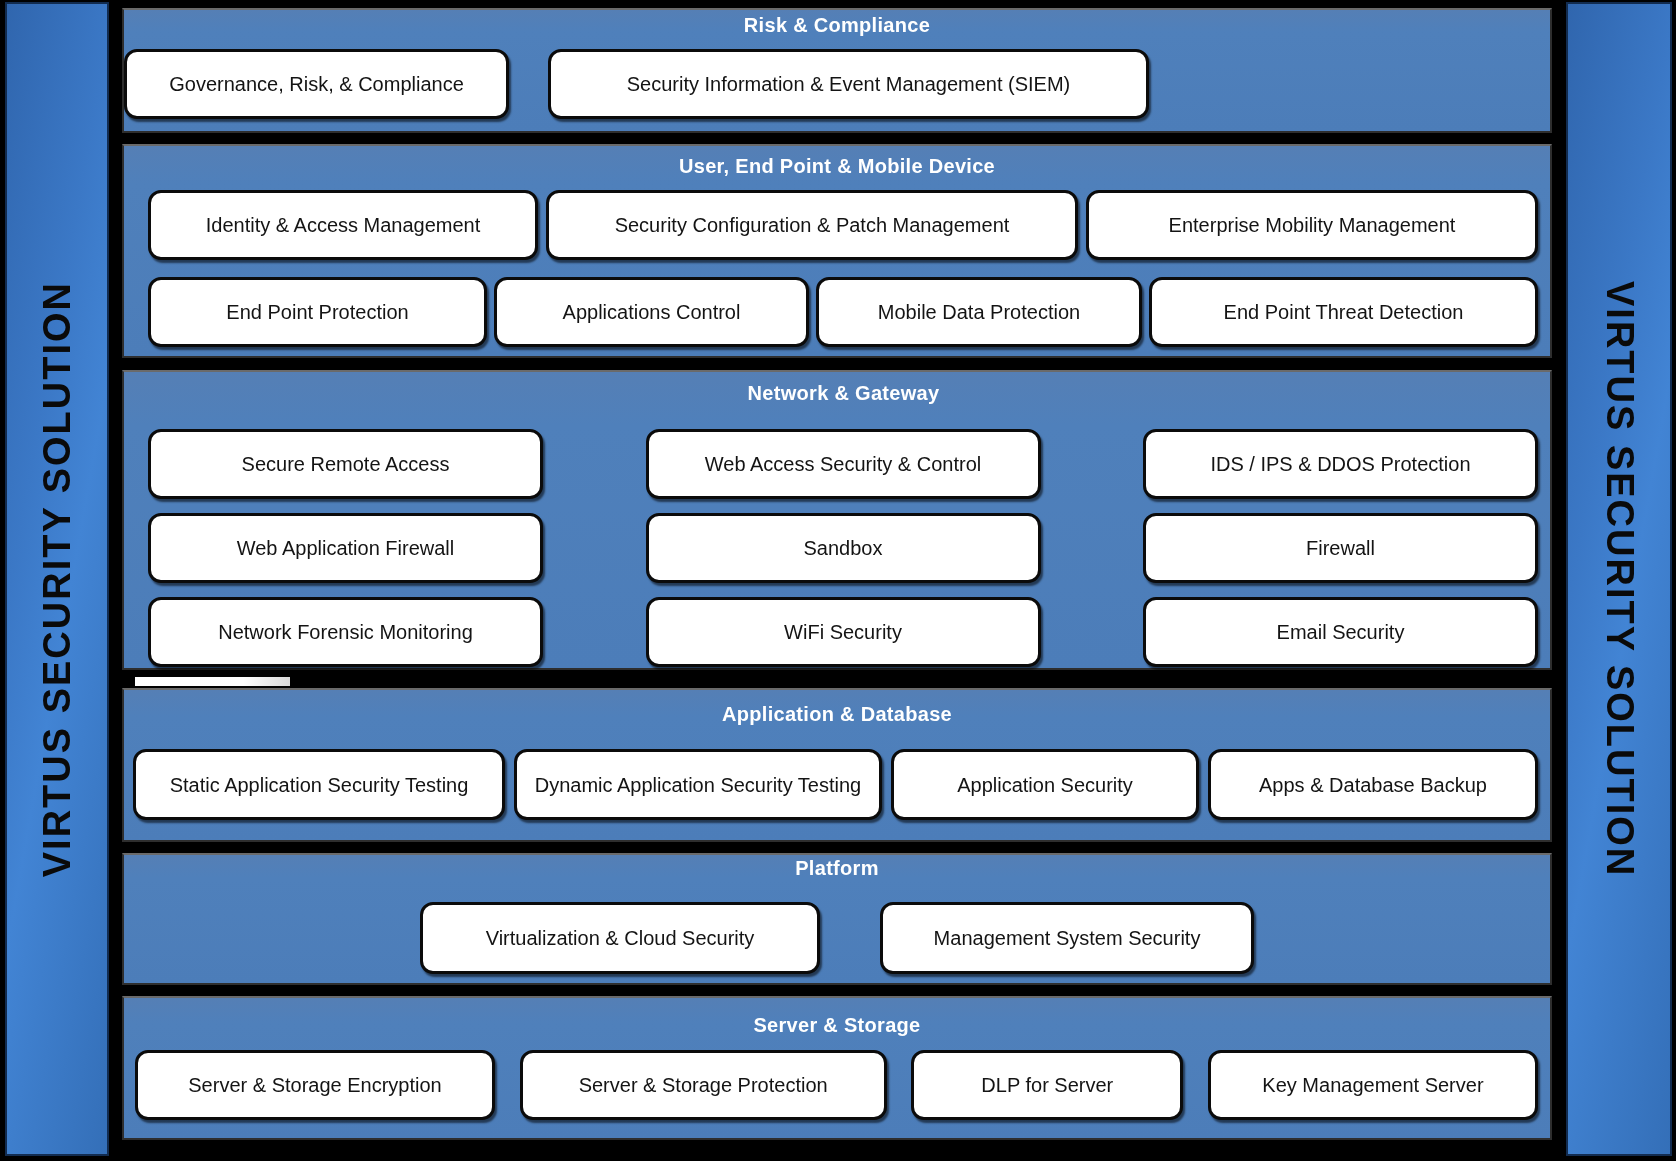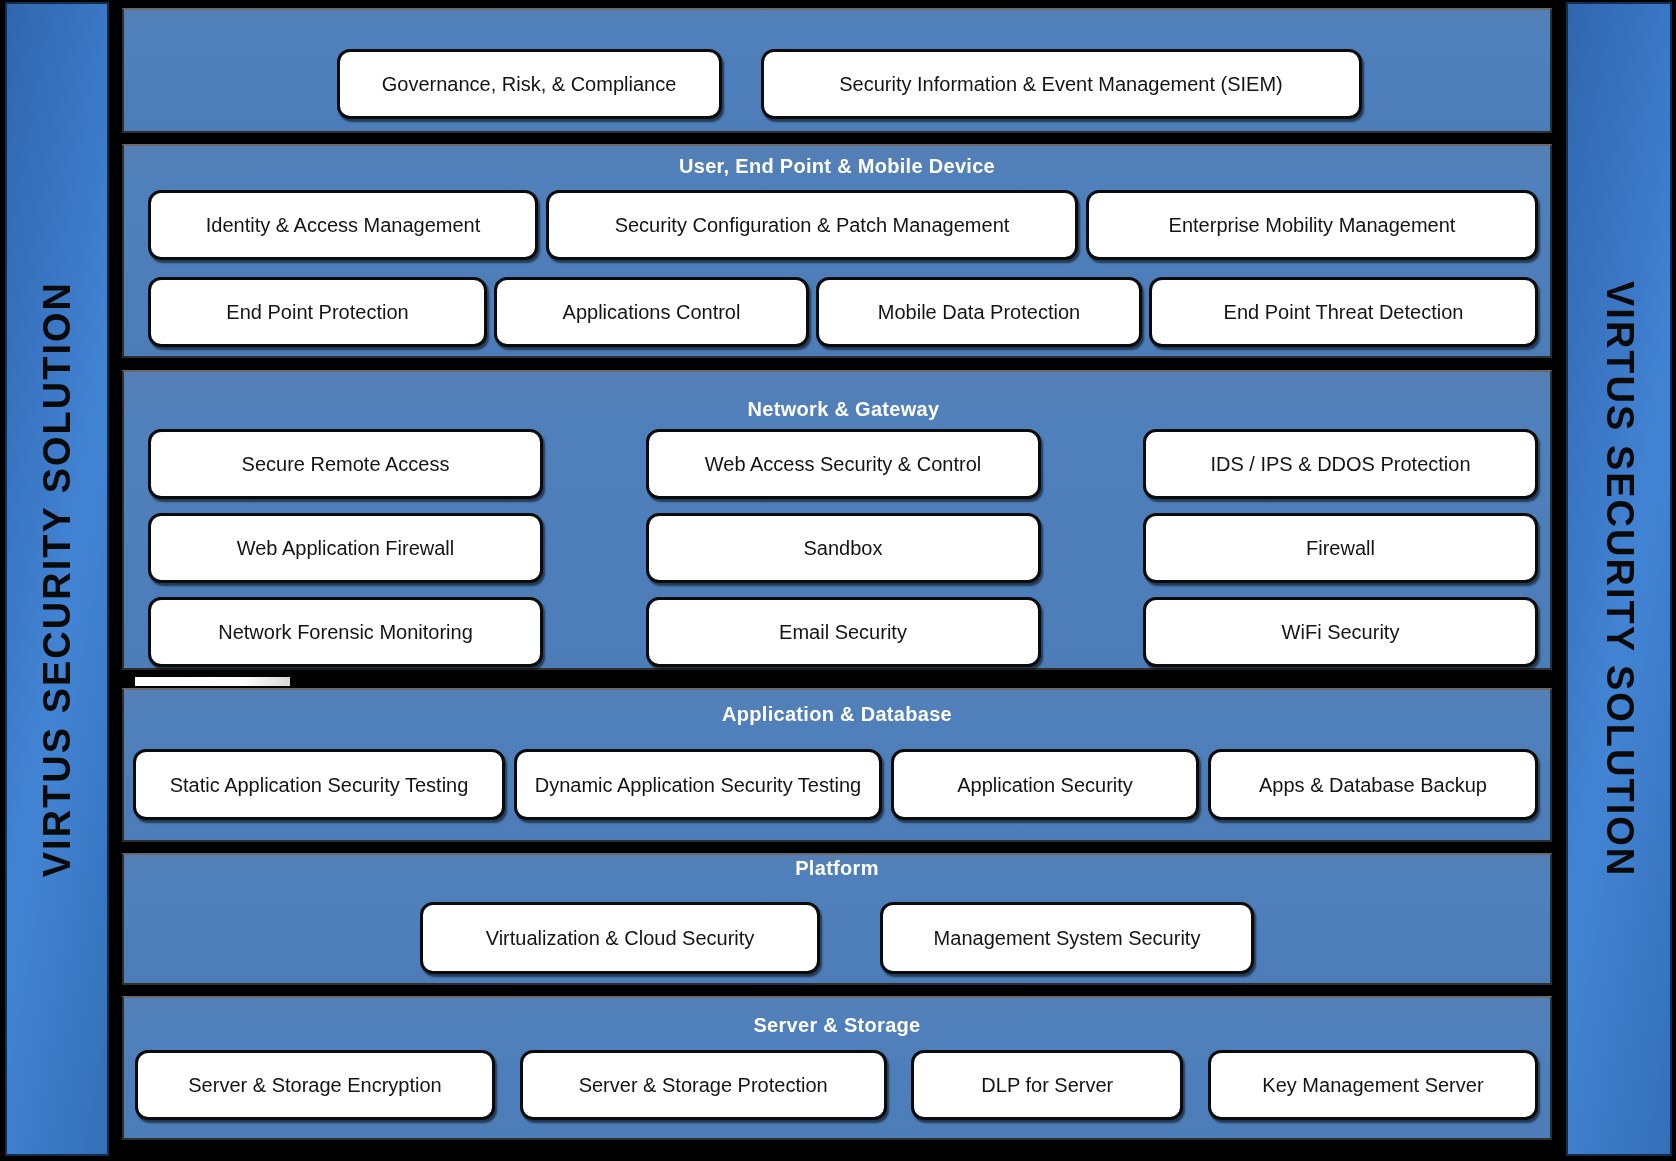--- a/index.html
+++ b/index.html
@@ -72,41 +72,41 @@
     line-height:1.2;
     display:flex;
     align-items:center;
     justify-content:center;
     text-align:center;
     padding:2px 10px;
   }
   
   #b0{top:8px;height:125px;}
   #b0 .band-title{padding-top:4px;}
-  #b0 .r0{top:39px;left:0;right:0;justify-content:center;gap:39px;margin-left:24px;}
+  #b0 .r0{top:39px;left:0;right:0;gap:39px;}
   #b0 .box{height:70px;}
   #b0 .r0 .box:nth-child(1){width:385px;}
   #b0 .r0 .box:nth-child(2){width:601px;}
   
   #b1{top:144px;height:214px;}
   #b1 .band-title{padding-top:9px;}
   #b1 .row{left:24px;right:12px;justify-content:space-between;}
   #b1 .box{height:70px;}
   #b1 .r0{top:44px;}
   #b1 .r0 .box:nth-child(1){width:390px;}
   #b1 .r0 .box:nth-child(2){width:532px;}
   #b1 .r0 .box:nth-child(3){width:452px;}
   #b1 .r1{top:131px;}
   #b1 .r1 .box:nth-child(1){width:339px;}
   #b1 .r1 .box:nth-child(2){width:315px;}
   #b1 .r1 .box:nth-child(3){width:326px;}
   #b1 .r1 .box:nth-child(4){width:389px;}
   
   #b2{top:370px;height:300px;}
-  #b2 .band-title{padding-top:26px;margin-left:13px;}
+  #b2 .band-title{padding-top:10px;margin-left:13px;}
   #b2 .row{left:24px;right:12px;justify-content:space-between;}
   #b2 .box{height:70px;width:395px;}
   #b2 .r0{top:57px;}
   #b2 .r1{top:141px;}
   #b2 .r2{top:225px;}
   
   #b3{top:688px;height:154px;}
   #b3 .band-title{padding-top:13px;}
   #b3 .r0{top:59px;left:9px;right:12px;justify-content:space-between;}
   #b3 .box{height:71px;}
@@ -144,20 +144,21 @@
 
   <aside class="banner left">
     <span class="vtext">VIRTUS SECURITY SOLUTION</span>
   </aside>
 
   <aside class="banner right">
     <span class="vtext">VIRTUS SECURITY SOLUTION</span>
   </aside>
 
   <section class="band" id="b0">
+    <div class="band-title">Risk &amp; Compliance</div>
     <div class="row r0">
       <div class="box">Governance, Risk, &amp; Compliance</div>
       <div class="box">Security Information &amp; Event Management (SIEM)</div>
     </div>
   </section>
 
   <section class="band" id="b1">
     <div class="band-title">User, End Point &amp; Mobile Device</div>
     <div class="row r0">
       <div class="box">Identity &amp; Access Management</div>
@@ -179,22 +180,22 @@
       <div class="box">Web Access Security &amp; Control</div>
       <div class="box">IDS / IPS &amp; DDOS Protection</div>
     </div>
     <div class="row r1">
       <div class="box">Web Application Firewall</div>
       <div class="box">Sandbox</div>
       <div class="box">Firewall</div>
     </div>
     <div class="row r2">
       <div class="box">Network Forensic Monitoring</div>
+      <div class="box">WiFi Security</div>
       <div class="box">Email Security</div>
-      <div class="box">WiFi Security</div>
     </div>
   </section>
 
   <div class="artifact"></div>
 
   <section class="band" id="b3">
     <div class="band-title">Application &amp; Database</div>
     <div class="row r0">
       <div class="box">Static Application Security Testing</div>
       <div class="box">Dynamic Application Security Testing</div>

